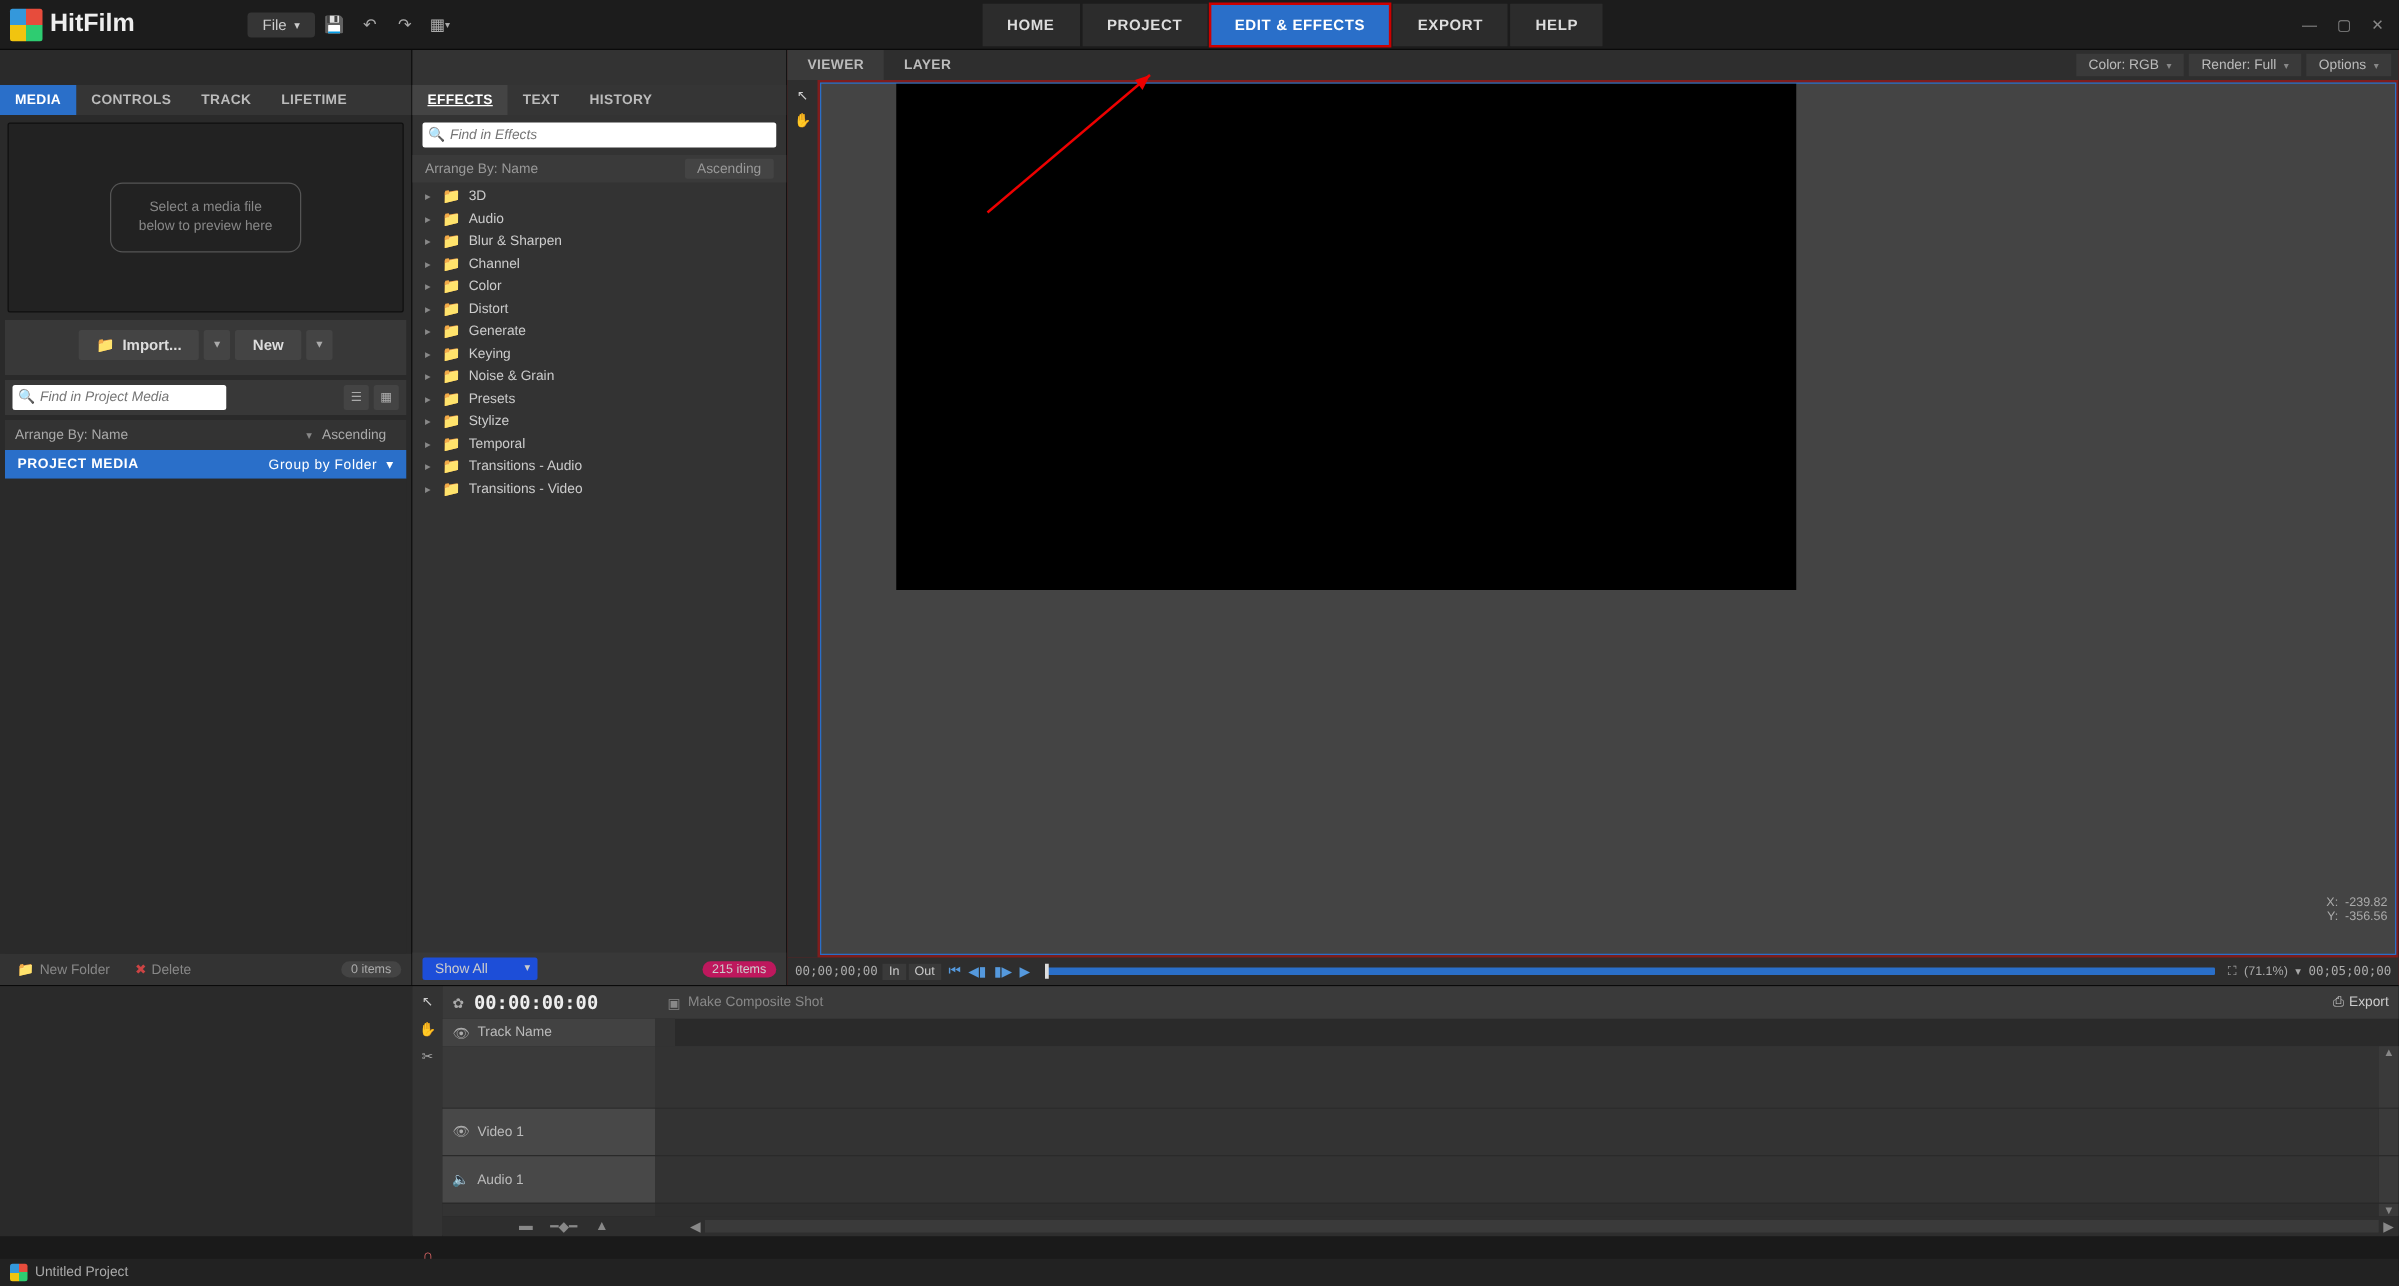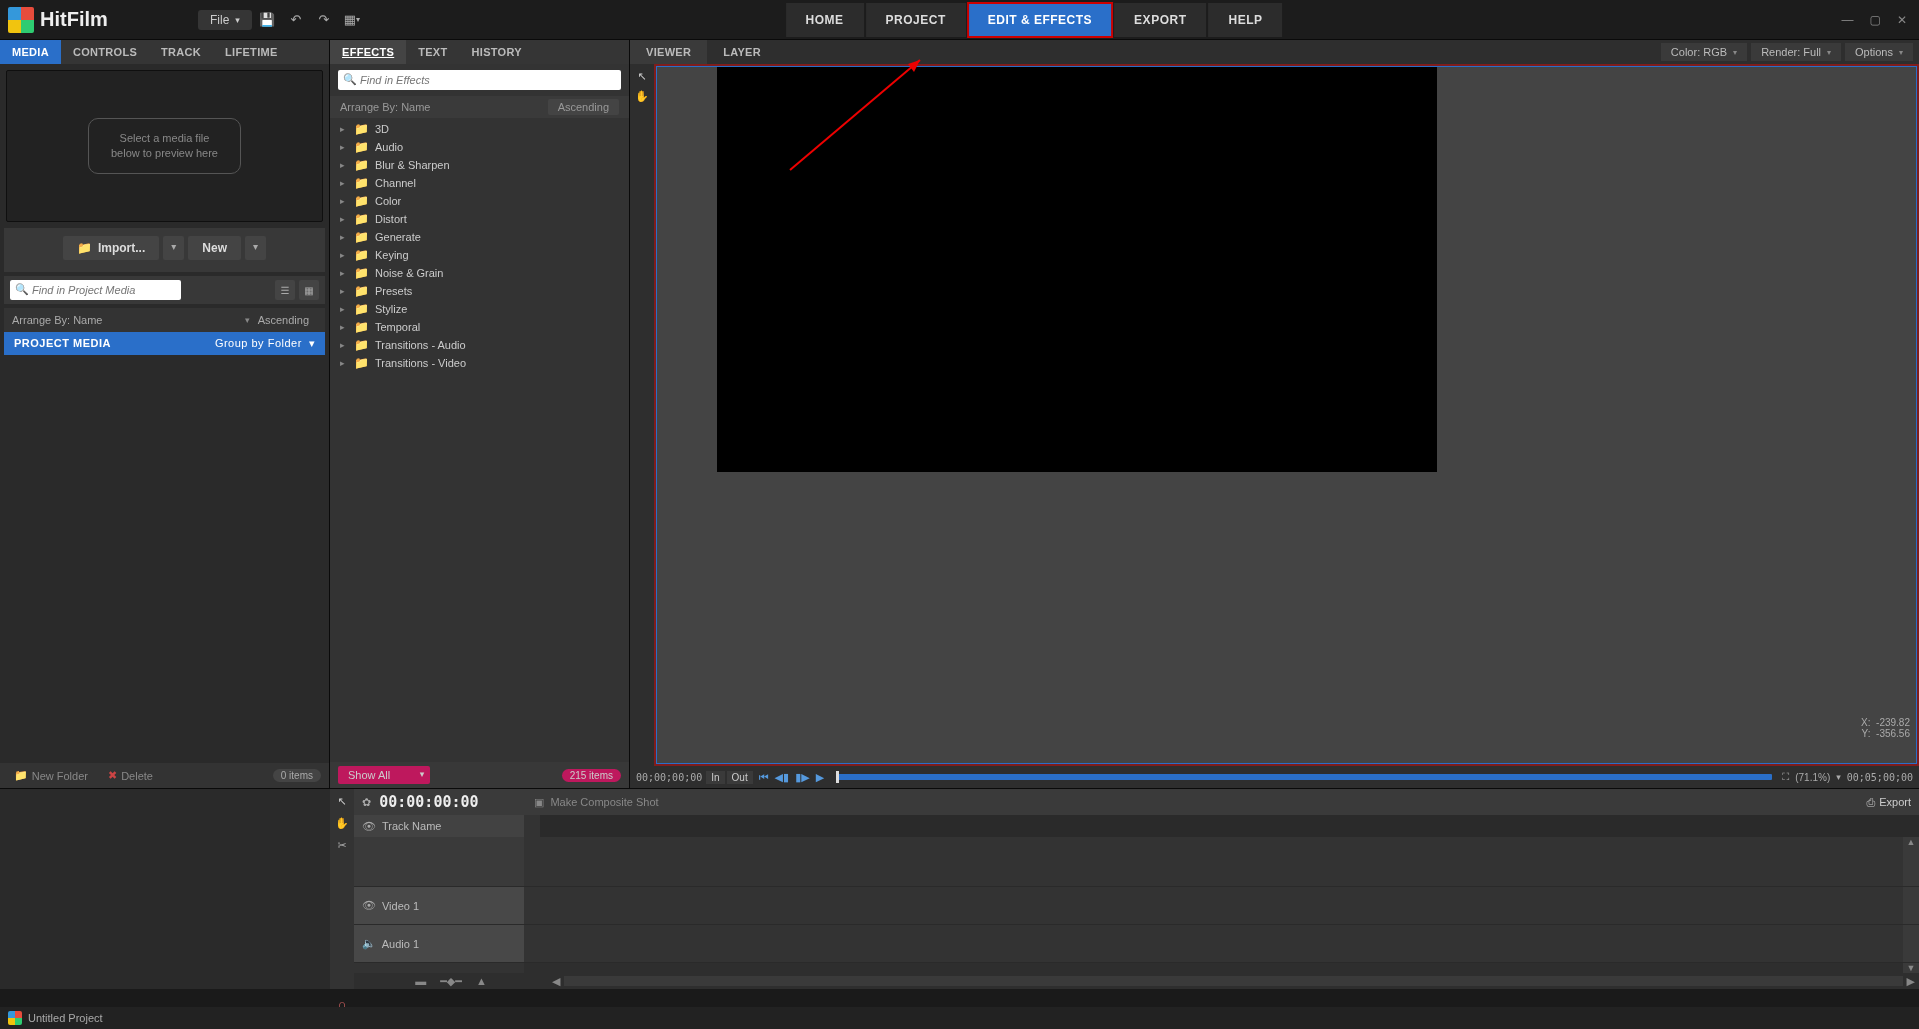--- a/index.html
+++ b/index.html
@@ -11,21 +11,21 @@
 .file-menu { display:flex; align-items:center; gap:4px; margin-left:20px;}
 .file-btn { background:#353535; color:#ccc; padding:3px 12px; border-radius:3px; display:flex; align-items:center; gap:6px; cursor:pointer; font-size:12px;}
 .tool-ico { width:24px; height:24px; display:flex; align-items:center; justify-content:center; color:#aaa; cursor:pointer; font-size:13px;}
 .main-nav { display:flex; gap:2px; margin-left:auto; margin-right:auto; position:absolute; left:50%; transform:translateX(-35%); }
 .nav-btn { background:#2c2c2c; color:#ddd; padding:10px 20px; font-size:12px; font-weight:bold; cursor:pointer; letter-spacing:0.5px;}
 .nav-btn.active { background:#2a6fc9; color:#fff; outline:2px solid #c00; outline-offset:-1px;}
 .win-ctrl { margin-left:auto; display:flex; gap:8px; color:#888;}
 .win-ctrl span { cursor:pointer; padding:2px 4px; font-size:12px;}
 .workspace { display:flex; height:748px; }
 .left-col { width:330px; background:#2a2a2a; display:flex; flex-direction:column; border-right:1px solid #0a0a0a;}
-.tabrow { display:flex; background:#353535; }
+.tabrow { display:flex; background:#353535;margin-top:28px; }
 .tab { padding:6px 12px; font-size:11px; font-weight:bold; color:#bbb; cursor:pointer; letter-spacing:0.3px;}
 .tab.active { background:#2a6fc9; color:#fff; }
 .preview-box { margin:6px; height:152px; background:#222; border:1px solid #0f0f0f; display:flex; align-items:center; justify-content:center; border-radius:2px;}
 .preview-msg { border:1px solid #555; border-radius:10px; padding:12px 22px; color:#888; text-align:center; font-size:11px; line-height:1.4;}
 .import-row { display:flex; justify-content:center; gap:4px; padding:8px 0 12px; background:#383838; margin:0 4px;}
 .imp-btn { background:#444; color:#ddd; padding:5px 14px; border-radius:2px; display:flex; align-items:center; gap:6px; cursor:pointer; font-size:12px; font-weight:bold;}
 .imp-drop { background:#444; padding:5px 8px; border-radius:2px; color:#aaa; cursor:pointer; font-size:10px;}
 .search-row { display:flex; padding:4px 6px; gap:4px; background:#383838; margin:4px 4px 0;}
 .search-input { flex:1; background:#fff; border:none; padding:4px 6px 4px 22px; font-size:11px; font-style:italic; color:#666; border-radius:2px; position:relative;}
 .search-wrap { position:relative; flex:1;}
@@ -45,21 +45,21 @@
 .mid-col { width:300px; background:#333; display:flex; flex-direction:column; border-right:1px solid #0a0a0a;}
 .mid-search { padding:6px 8px;}
 .mid-search .search-input { width:100%;}
 .mid-arrange { display:flex; padding:3px 10px; background:#3a3a3a; font-size:11px; color:#999; align-items:center;}
 .mid-arrange .asc { margin-left:auto; background:#444; padding:2px 10px; border-radius:2px; cursor:pointer;}
 .eff-list { flex:1; overflow:auto; padding:2px 0;}
 .eff-item { display:flex; align-items:center; padding:2px 6px 2px 10px; gap:6px; cursor:pointer; color:#ccc; font-size:11px;}
 .eff-arrow { color:#888; font-size:9px; width:8px;}
 .eff-folder { color:#d4a84b; font-size:12px;}
 .mid-foot { display:flex; padding:4px 8px; background:#383838; align-items:center;}
-.showall { background:#be185d; padding:3px 40px 3px 10px; border-radius:2px; cursor:pointer; position:relative; font-size:11px;}
+.showall { background:#1d4ed8; padding:3px 40px 3px 10px; border-radius:2px; cursor:pointer; position:relative; font-size:11px;}
 .showall::after { content:"▾"; position:absolute; right:6px; font-size:9px;}
 .items-badge { margin-left:auto; background:#be185d; padding:1px 8px; border-radius:8px; font-size:10px;}
 
 .right-col { flex:1; background:#7f1d1d; display:flex; flex-direction:column;}
 .viewer-tabs { display:flex; background:#2e2e2e; align-items:center;}
 .viewer-tabs .tab { padding:6px 16px;}
 .viewer-opts { margin-left:auto; display:flex; gap:4px; padding-right:6px;}
 .opt-drop { background:#3a3a3a; padding:3px 10px; color:#bbb; cursor:pointer; font-size:11px; display:flex; align-items:center; gap:6px;}
 .opt-drop::after { content:"▾"; font-size:8px; color:#888;}
 .viewer-body { flex:1; display:flex; position:relative;}

